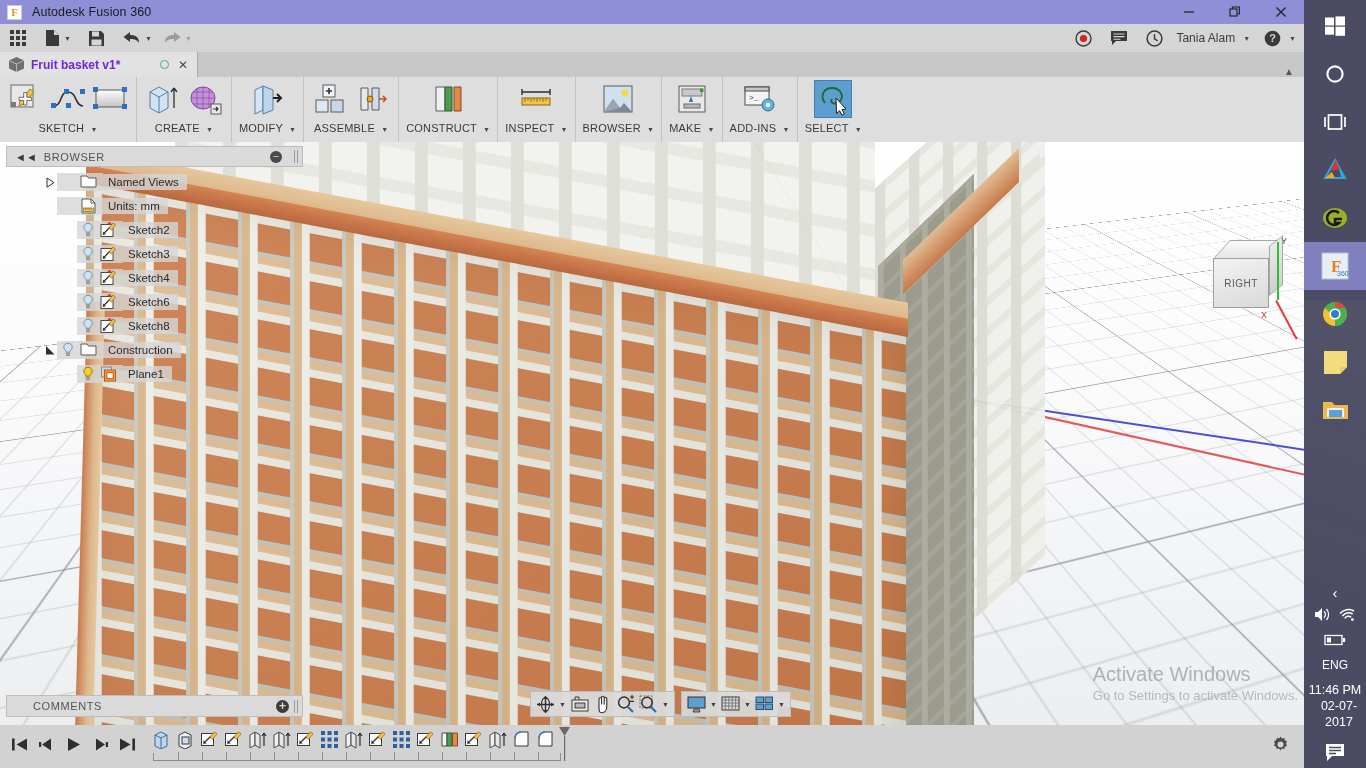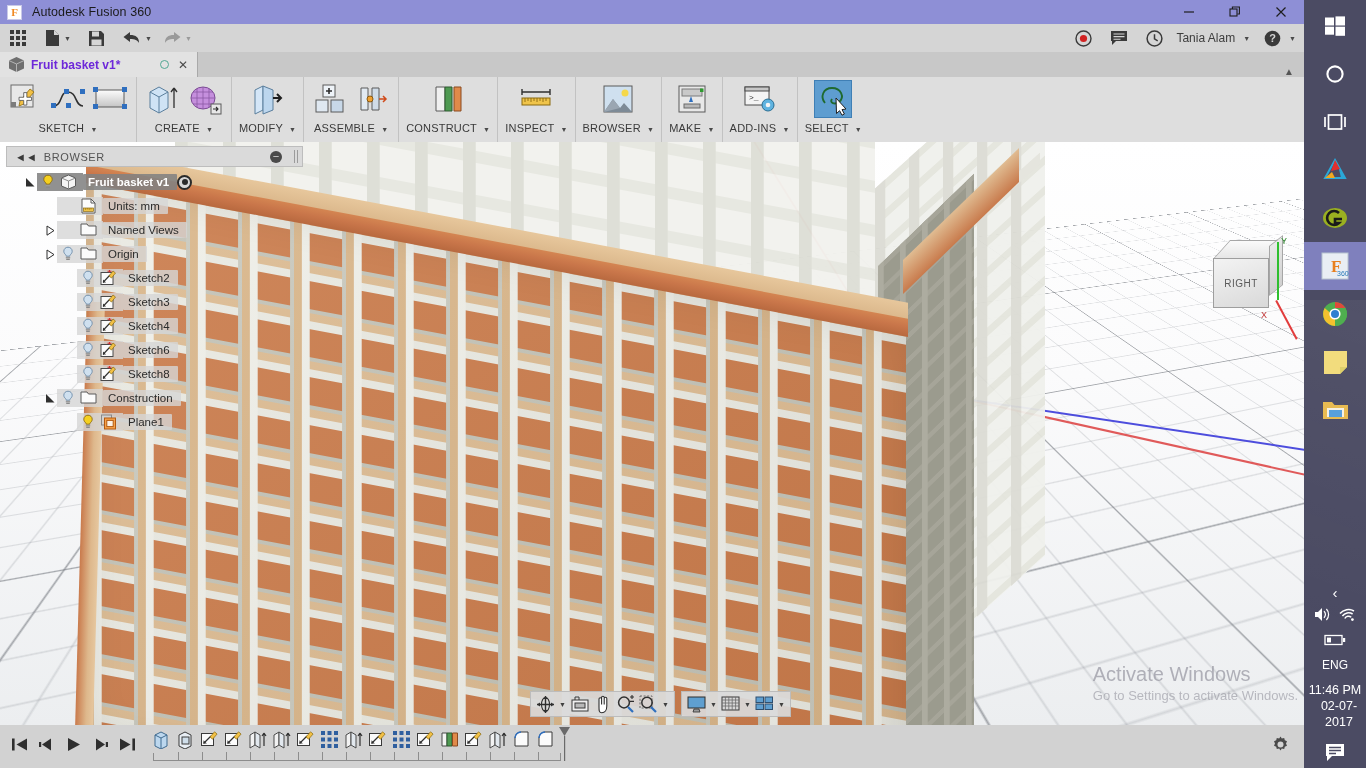--- a/index.html
+++ b/index.html
@@ -708,92 +708,50 @@
     </div>
 
     <div class="browser">
       <div class="browser-hdr">
         <span style="color:#3a3a3a;font-size:11px;padding-left:4px">◄◄</span>
         <span class="bh-label">BROWSER</span>
         <span class="bh-dot">−</span>
         <span class="bh-grip"></span>
       </div>
       <div class="tree" id="tree">
-          <div class="trow root">
-            <span style="width:18px;flex:0 0 18px"></span>
+          <div class="trow">
+            <span style="width:38px;flex:0 0 38px"></span>
             <span class="tri">
               <svg width="11" height="11" viewBox="0 0 11 11">
-                <path d="M1 9.5h8.5L1 1z" fill="#2f2f2f"></path>
+                <path d="M2 1v9.2l7-4.6z" fill="none" stroke="#2f2f2f" stroke-width="1"></path>
               </svg>
             </span>
             <span class="chip">
-              <span class="bulb"><svg width="16" height="16" viewBox="0 0 16 16">
-                  <path d="M8 1.2c2.4 0 4.2 1.8 4.2 4 0 1.7-1 2.6-1.7 3.4-.5.5-.7 1-.7 1.6H6.2c0-.6-.2-1.1-.7-1.6C4.8 7.8 3.8 6.9 3.8 5.2c0-2.2 1.8-4 4.2-4z" fill="#f5d020" stroke="#8a6a10" stroke-width=".9"></path>
-                  <rect x="5.8" y="10.8" width="4.4" height="1.5" fill="#9a9a9a"></rect>
-                  <rect x="6.2" y="12.6" width="3.6" height="1.4" fill="#8a8a8a"></rect>
-                </svg></span>
-              <span class="tico"><svg width="17" height="16" viewBox="0 0 17 16">
-                  <path d="M8.5 1l7 3v8l-7 3-7-3V4z" fill="#f4f4f4" stroke="#5a5a5a"></path>
-                  <path d="M1.5 4l7 3 7-3M8.5 7v8" fill="none" stroke="#8a8a8a"></path>
+              <span class="bulb"></span>
+              <span class="tico"><svg width="17" height="15" viewBox="0 0 17 15">
+                  <path d="M1 2h6l1.5 2H16v9H1z" fill="#fbfbfb" stroke="#5a5a5a"></path>
                 </svg></span>
             </span>
-            <span class="tlabel">Fruit basket v1</span>
-            <span class="radio">
-              <i></i>
-            </span>
+            <span class="tlabel">Named Views</span>
           </div>
           <div class="trow">
             <span style="width:38px;flex:0 0 38px"></span>
             <span class="tri"></span>
             <span class="chip">
               <span class="bulb"></span>
               <span class="tico"><svg width="17" height="16" viewBox="0 0 17 16">
                   <path d="M2 1h9l4 4v10H2z" fill="#fcfcfc" stroke="#5a5a5a"></path>
                   <path d="M11 1v4h4" fill="none" stroke="#5a5a5a"></path>
                   <rect x="3.5" y="10" width="10" height="3.4" fill="#f0c44a" stroke="#8a6a10" stroke-width=".7"></rect>
                   <g stroke="#8a6a10" stroke-width=".6">
                     <path d="M5.6 10v2M7.4 10v1.5M9.2 10v2M11 10v1.5"></path>
                   </g>
                 </svg></span>
             </span>
             <span class="tlabel">Units: mm</span>
-          </div>
-          <div class="trow">
-            <span style="width:38px;flex:0 0 38px"></span>
-            <span class="tri">
-              <svg width="11" height="11" viewBox="0 0 11 11">
-                <path d="M2 1v9.2l7-4.6z" fill="none" stroke="#2f2f2f" stroke-width="1"></path>
-              </svg>
-            </span>
-            <span class="chip">
-              <span class="bulb"></span>
-              <span class="tico"><svg width="17" height="15" viewBox="0 0 17 15">
-                  <path d="M1 2h6l1.5 2H16v9H1z" fill="#fbfbfb" stroke="#5a5a5a"></path>
-                </svg></span>
-            </span>
-            <span class="tlabel">Named Views</span>
-          </div>
-          <div class="trow">
-            <span style="width:38px;flex:0 0 38px"></span>
-            <span class="tri">
-              <svg width="11" height="11" viewBox="0 0 11 11">
-                <path d="M2 1v9.2l7-4.6z" fill="none" stroke="#2f2f2f" stroke-width="1"></path>
-              </svg>
-            </span>
-            <span class="chip">
-              <span class="bulb"><svg width="16" height="16" viewBox="0 0 16 16">
-                  <path d="M8 1.2c2.4 0 4.2 1.8 4.2 4 0 1.7-1 2.6-1.7 3.4-.5.5-.7 1-.7 1.6H6.2c0-.6-.2-1.1-.7-1.6C4.8 7.8 3.8 6.9 3.8 5.2c0-2.2 1.8-4 4.2-4z" fill="#cfe0ef" stroke="#6a8aa8" stroke-width=".9"></path>
-                  <rect x="5.8" y="10.8" width="4.4" height="1.5" fill="#9a9a9a"></rect>
-                  <rect x="6.2" y="12.6" width="3.6" height="1.4" fill="#8a8a8a"></rect>
-                </svg></span>
-              <span class="tico"><svg width="17" height="15" viewBox="0 0 17 15">
-                  <path d="M1 2h6l1.5 2H16v9H1z" fill="#fbfbfb" stroke="#5a5a5a"></path>
-                </svg></span>
-            </span>
-            <span class="tlabel">Origin</span>
           </div>
           <div class="trow">
             <span style="width:58px;flex:0 0 58px"></span>
             <span class="tri"></span>
             <span class="chip">
               <span class="bulb"><svg width="16" height="16" viewBox="0 0 16 16">
                   <path d="M8 1.2c2.4 0 4.2 1.8 4.2 4 0 1.7-1 2.6-1.7 3.4-.5.5-.7 1-.7 1.6H6.2c0-.6-.2-1.1-.7-1.6C4.8 7.8 3.8 6.9 3.8 5.2c0-2.2 1.8-4 4.2-4z" fill="#cfe0ef" stroke="#6a8aa8" stroke-width=".9"></path>
                   <rect x="5.8" y="10.8" width="4.4" height="1.5" fill="#9a9a9a"></rect>
                   <rect x="6.2" y="12.6" width="3.6" height="1.4" fill="#8a8a8a"></rect>
                 </svg></span>
@@ -914,20 +872,25 @@
                   <rect x="1.5" y="1" width="10" height="10" fill="none" stroke="#8a8a8a"></rect>
                   <rect x="4.5" y="4" width="11" height="11" fill="#f5a24a" stroke="#b35a10"></rect>
                   <rect x="6.8" y="6.4" width="6.4" height="6.2" fill="#fdf3e6" stroke="#b35a10"></rect>
                 </svg></span>
             </span>
             <span class="tlabel">Plane1</span>
           </div>
         </div>
     </div>
 
+    <div class="comments">
+      <span class="cm-label">COMMENTS</span>
+      <span class="cm-plus">+</span>
+      <span class="cm-grip"></span>
+    </div>
 
     <div class="navbar">
       <div class="navgrp">
         <div class="navbtn">
           <svg width="19" height="19" viewBox="0 0 19 19">
             <path d="M9.5 1v17M1 9.5h17" stroke="#2f2f2f" stroke-width="1.4"></path>
             <path d="M9.5 1l-2 3h4zM9.5 18l-2-3h4zM1 9.5l3-2v4zM18 9.5l-3-2v4z" fill="#2f2f2f"></path>
             <ellipse cx="9.5" cy="9.5" rx="4" ry="7" fill="none" stroke="#2f2f2f" stroke-width="1.1"></ellipse>
           </svg>
         </div>

